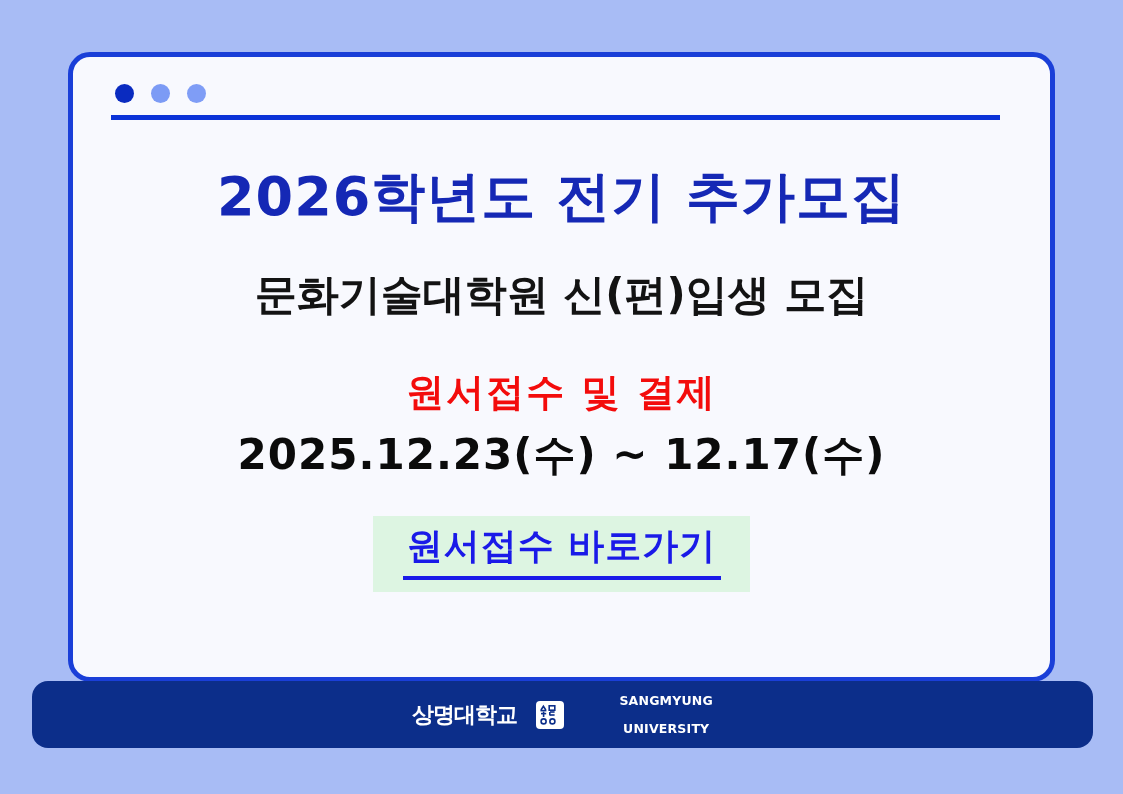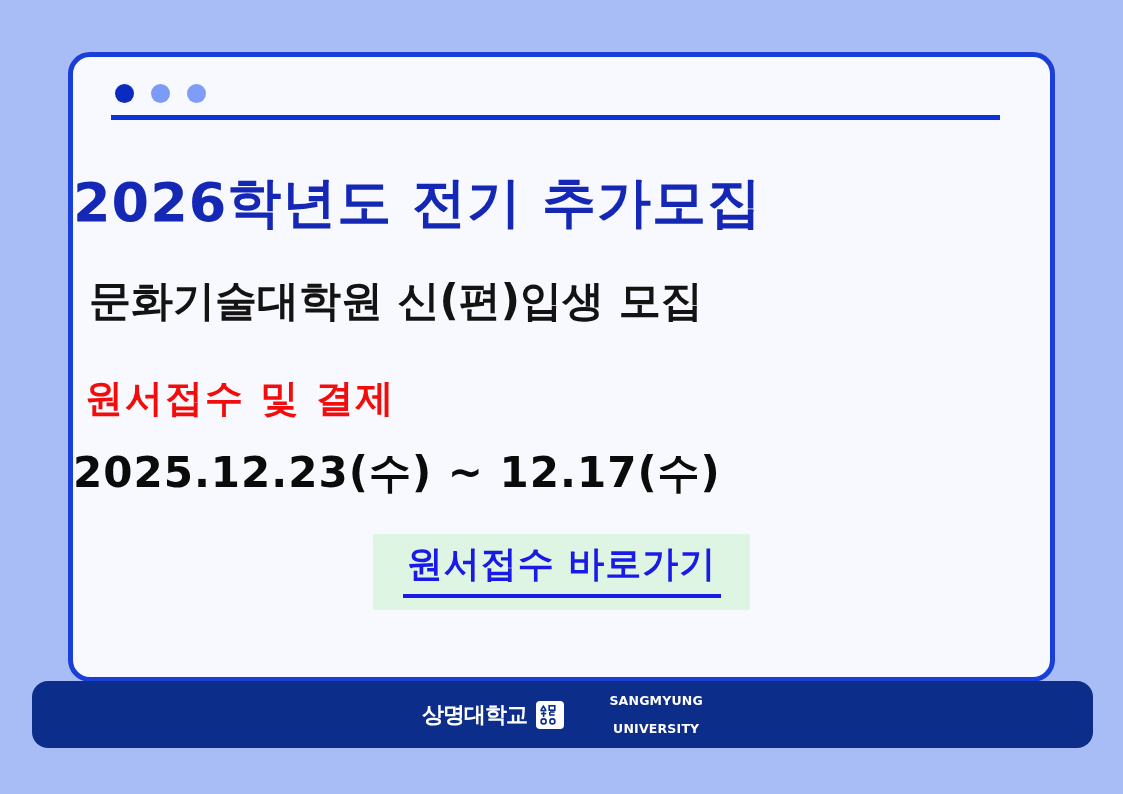--- a/index.html
+++ b/index.html
@@ -62,23 +62,23 @@
     top: 58px;
     width: 889px;
     height: 5px;
     background: #0b33d8;
   }
 
   
   #content {
     position: absolute;
     left: 0;
-    top: 91px;
+    top: 85px;
     width: 100%;
-    text-align: left;
+    text-align: center;
   }
 
   #title {
     font-family: "DejaVu Sans", "Liberation Sans", sans-serif;
     font-size: 54px;
     font-weight: 700;
     color: #1528b5;
     letter-spacing: 1px;
     line-height: 1.15;
     margin: 0;
@@ -96,21 +96,21 @@
     padding-top: 26px;
     white-space: pre;
   }
 
   #redline {
     font-size: 38px;
     font-weight: 700;
     color: #f30c0c;
     letter-spacing: 2px;
     line-height: 1.2;
-    margin: 12px;
+    margin: 0;
     padding-top: 34px;
     white-space: pre;
   }
 
   #dateline {
     font-size: 42px;
     font-weight: 700;
     color: #0b0b0b;
     letter-spacing: 1px;
     line-height: 1.2;
@@ -160,21 +160,21 @@
     height: 67px;
     background: #0c2e8a;
     border-radius: 16px;
     display: flex;
     align-items: center;
     justify-content: center;
   }
   #brand {
     display: flex;
     align-items: center;
-    gap: 9px;
+    gap: 19px;
   }
   #brand-ko {
     color: #ffffff;
     font-size: 22px;
     font-weight: 700;
     letter-spacing: -1px;
     line-height: 1;
     white-space: pre;
   }
   #brand-en {

